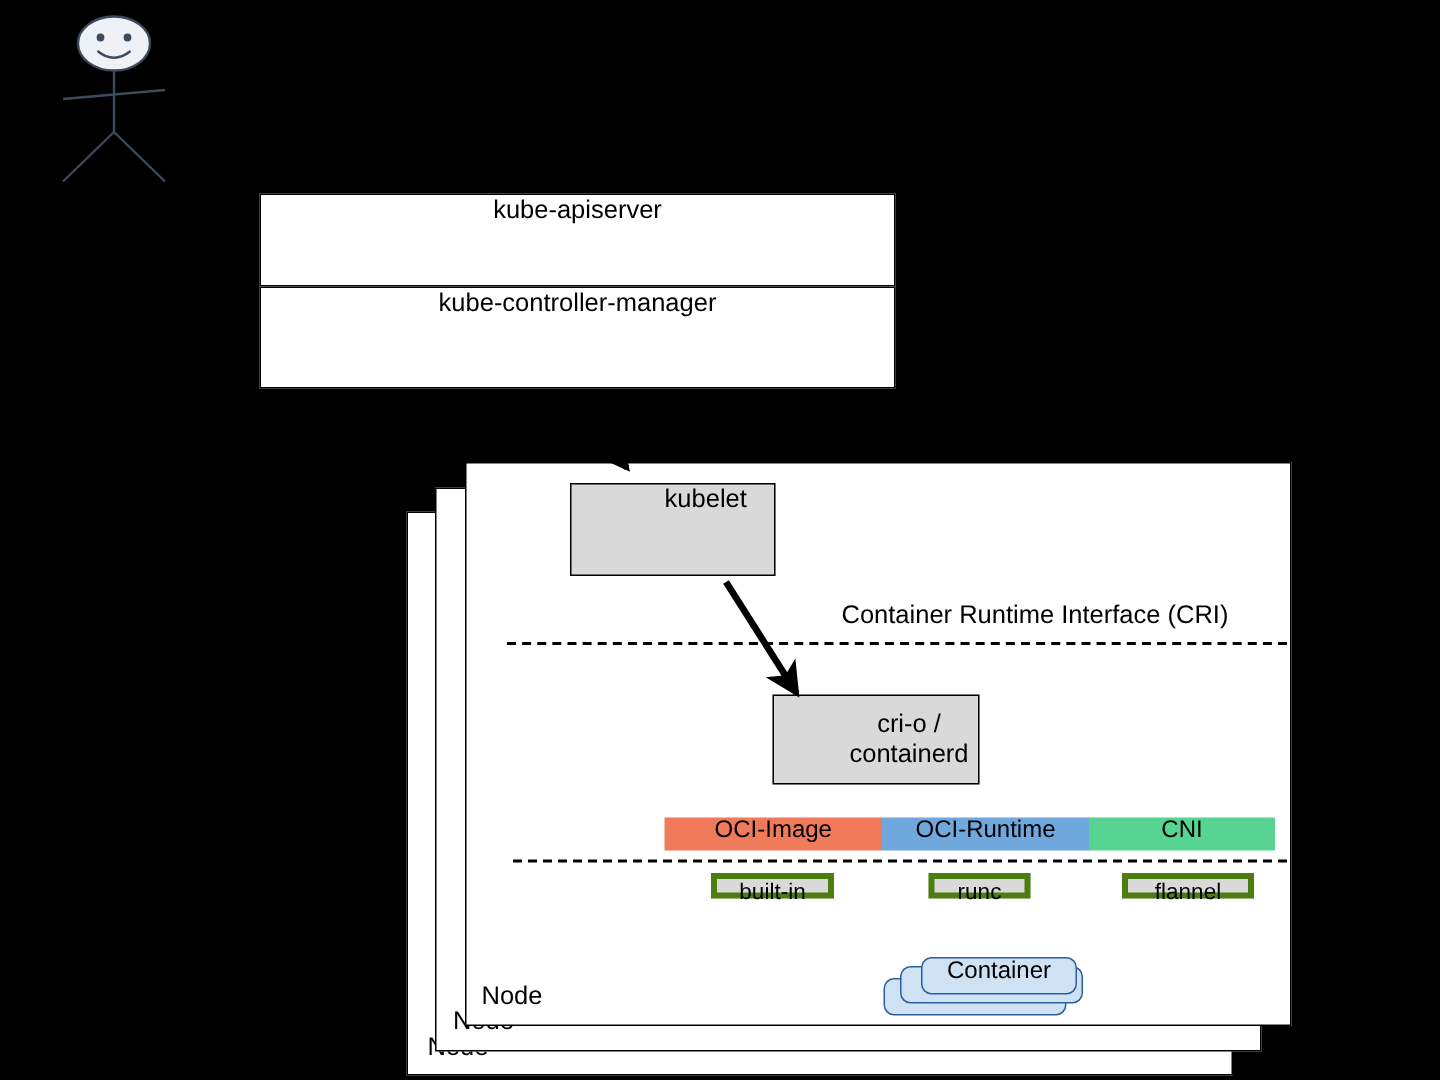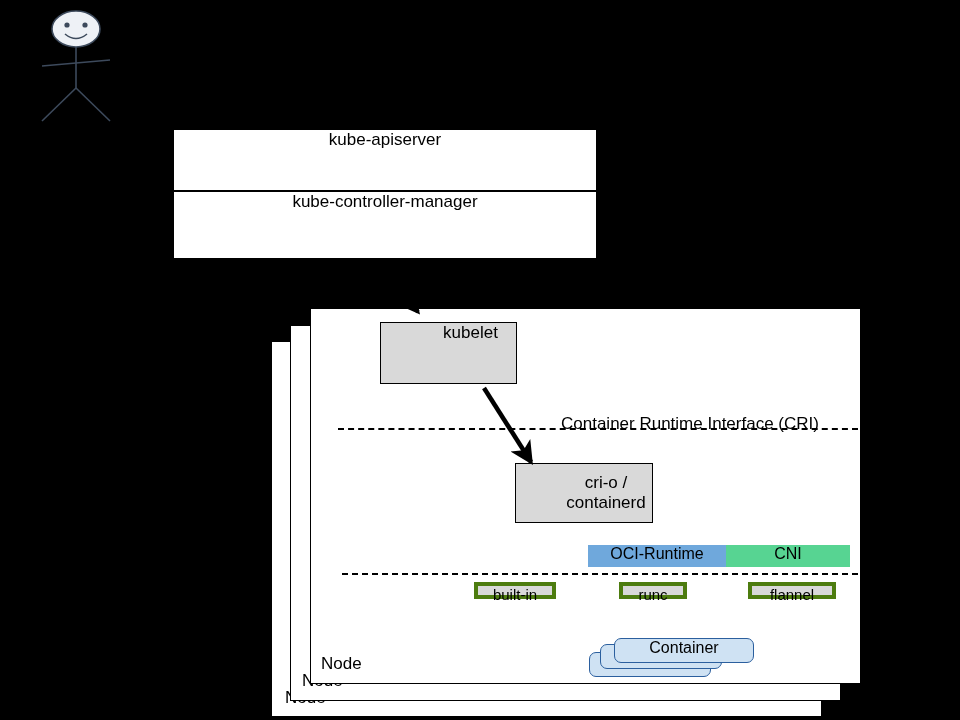--- a/index.html
+++ b/index.html
@@ -77,21 +77,20 @@
   .dash-line {
     height: 0;
     border-top: 2px dashed #000000;
   }
 
   
   .caption {
     color: #000000;
     font-size: 17px;
     white-space: nowrap;
-    margin-top: 14px;
   }
 
   
   .container-card {
     background: #cfe2f3;
     border: 1.3px solid #2b5f9e;
     border-radius: 7px;
     color: #000000;
     font-size: 16px;
   }
@@ -143,20 +142,23 @@
   </div>
 
   <div class="abs caption" style="left:561px; top:400px;">Container Runtime Interface (CRI)</div>
   <div class="abs dash-line" style="left:338px; top:428px; width:520px;"></div>
 
   <div class="abs gray-box" style="left:515px; top:463px; width:138px; height:60px; display:flex; flex-direction:column; align-items:center; justify-content:center; line-height:1.2;">
     <span>cri-o /</span>
     <span>containerd</span>
   </div>
 
+  <div class="abs ctr bar-seg" style="left: 443px; top: 545px; width: 145px; background: rgb(239, 123, 90);">
+    <span>OCI-Image</span>
+  </div>
   <div class="abs ctr bar-seg" style="left: 588px; top: 545px; width: 138px; background: rgb(111, 168, 220);">
     <span>OCI-Runtime</span>
   </div>
   <div class="abs ctr bar-seg" style="left: 726px; top: 545px; width: 124px; background: rgb(87, 212, 146);">
     <span>CNI</span>
   </div>
 
   <div class="abs dash-line" style="left:342px; top:573px; width:516px;"></div>
 
   <div class="abs plugin-box ctr" style="left:474px; top:582px; width:82px;">
@@ -164,21 +166,21 @@
   </div>
   <div class="abs plugin-box ctr" style="left:619px; top:582px; width:68px;">
     <span>runc</span>
   </div>
   <div class="abs plugin-box ctr" style="left:748px; top:582px; width:88px;">
     <span>flannel</span>
   </div>
 
   <div class="abs container-card" style="left: 589px; top: 652px; width: 122px; height: 25px; background: rgb(207, 226, 243); border-color: rgb(43, 95, 158);"></div>
   <div class="abs container-card" style="left: 600px; top: 644px; width: 122px; height: 25px; background: rgb(207, 226, 243); border-color: rgb(43, 95, 158);"></div>
-  <div class="abs container-card ctr" style="left: 614px; top: 638px; width: 140px; height: 25px; background: rgb(207, 226, 243); border-color: rgb(43, 95, 158);">
+  <div class="abs container-card ctr" style="left: 614px; top: 638px; width: 104px; height: 25px; background: rgb(207, 226, 243); border-color: rgb(43, 95, 158);">
     <span>Container</span>
   </div>
 
   <svg class="overlay" viewBox="0 0 960 720">
     <defs>
       <marker id="ah" markerWidth="6" markerHeight="6" refX="4.4" refY="3" orient="auto" markerUnits="strokeWidth">
         <path d="M0,0.4 L5.2,3 L0,5.6 L1.3,3 z" fill="#000000"></path>
       </marker>
     </defs>
 

